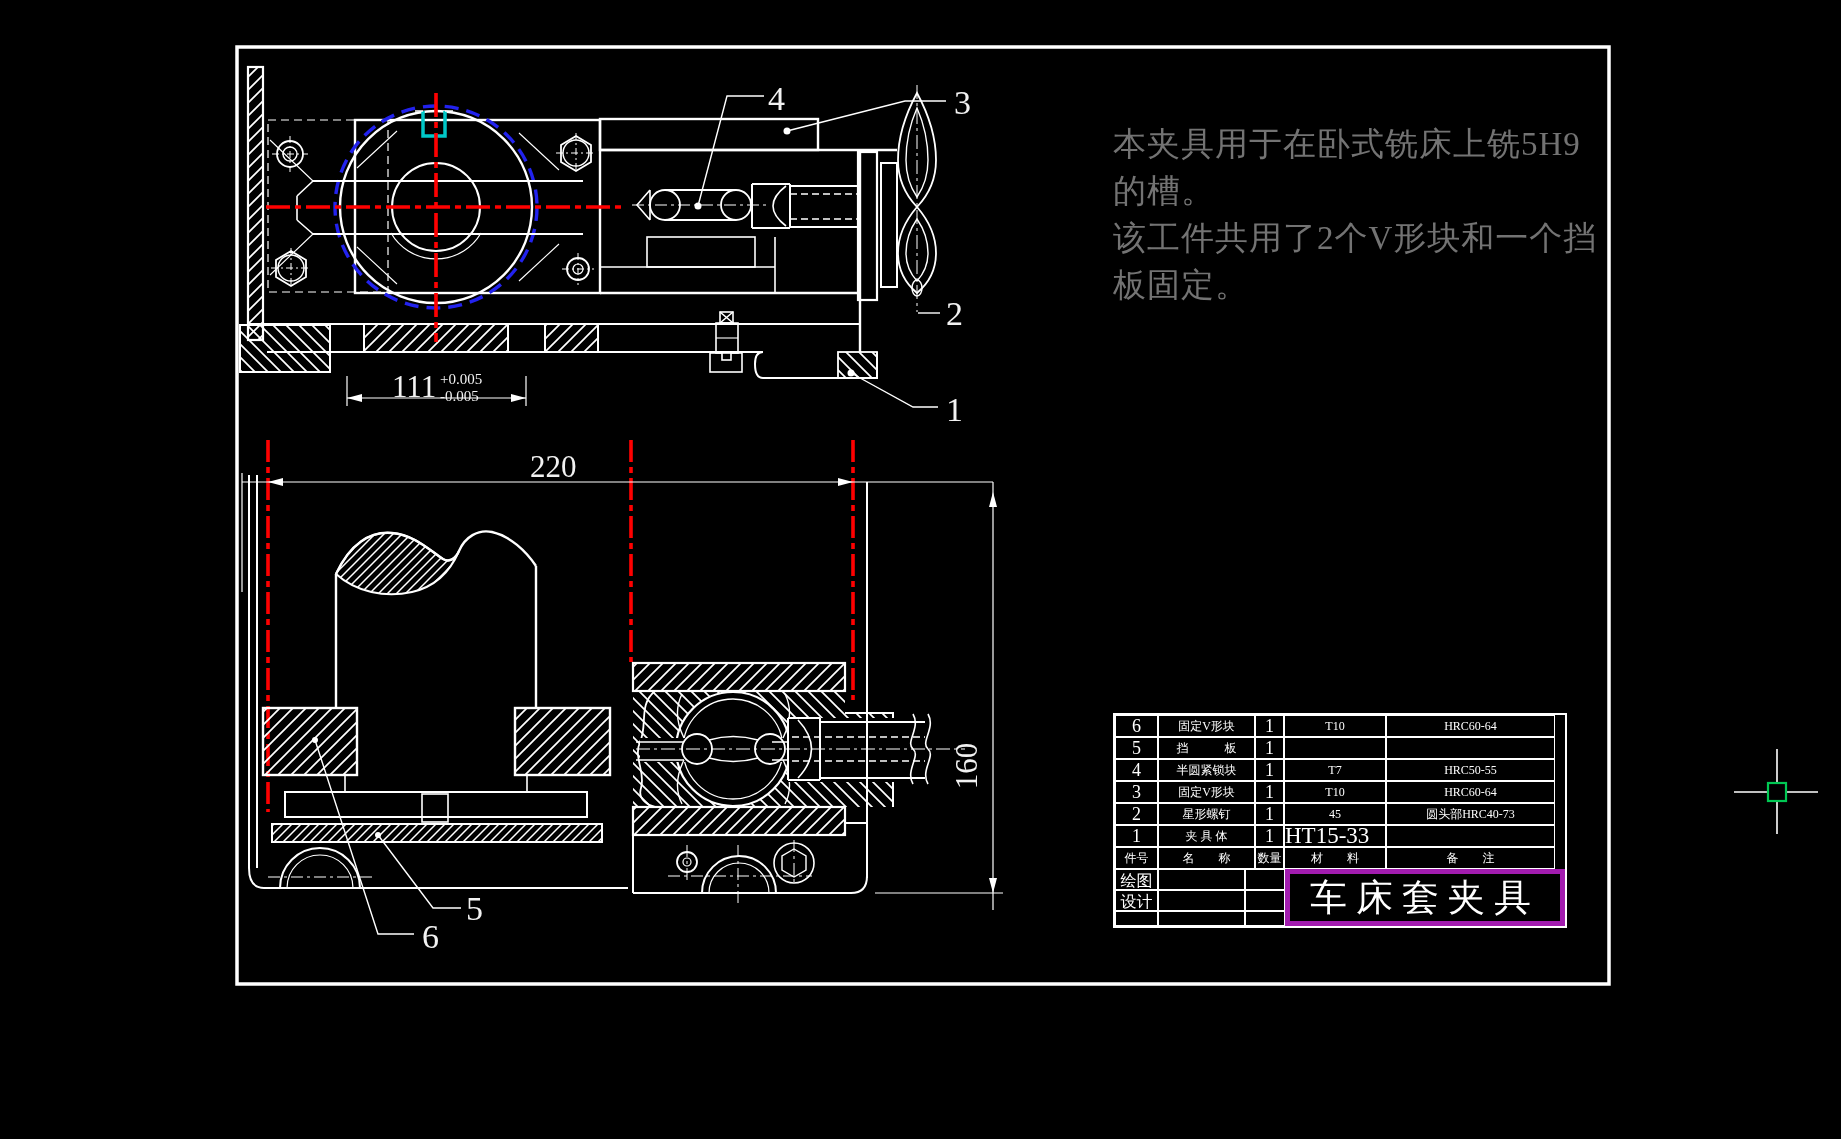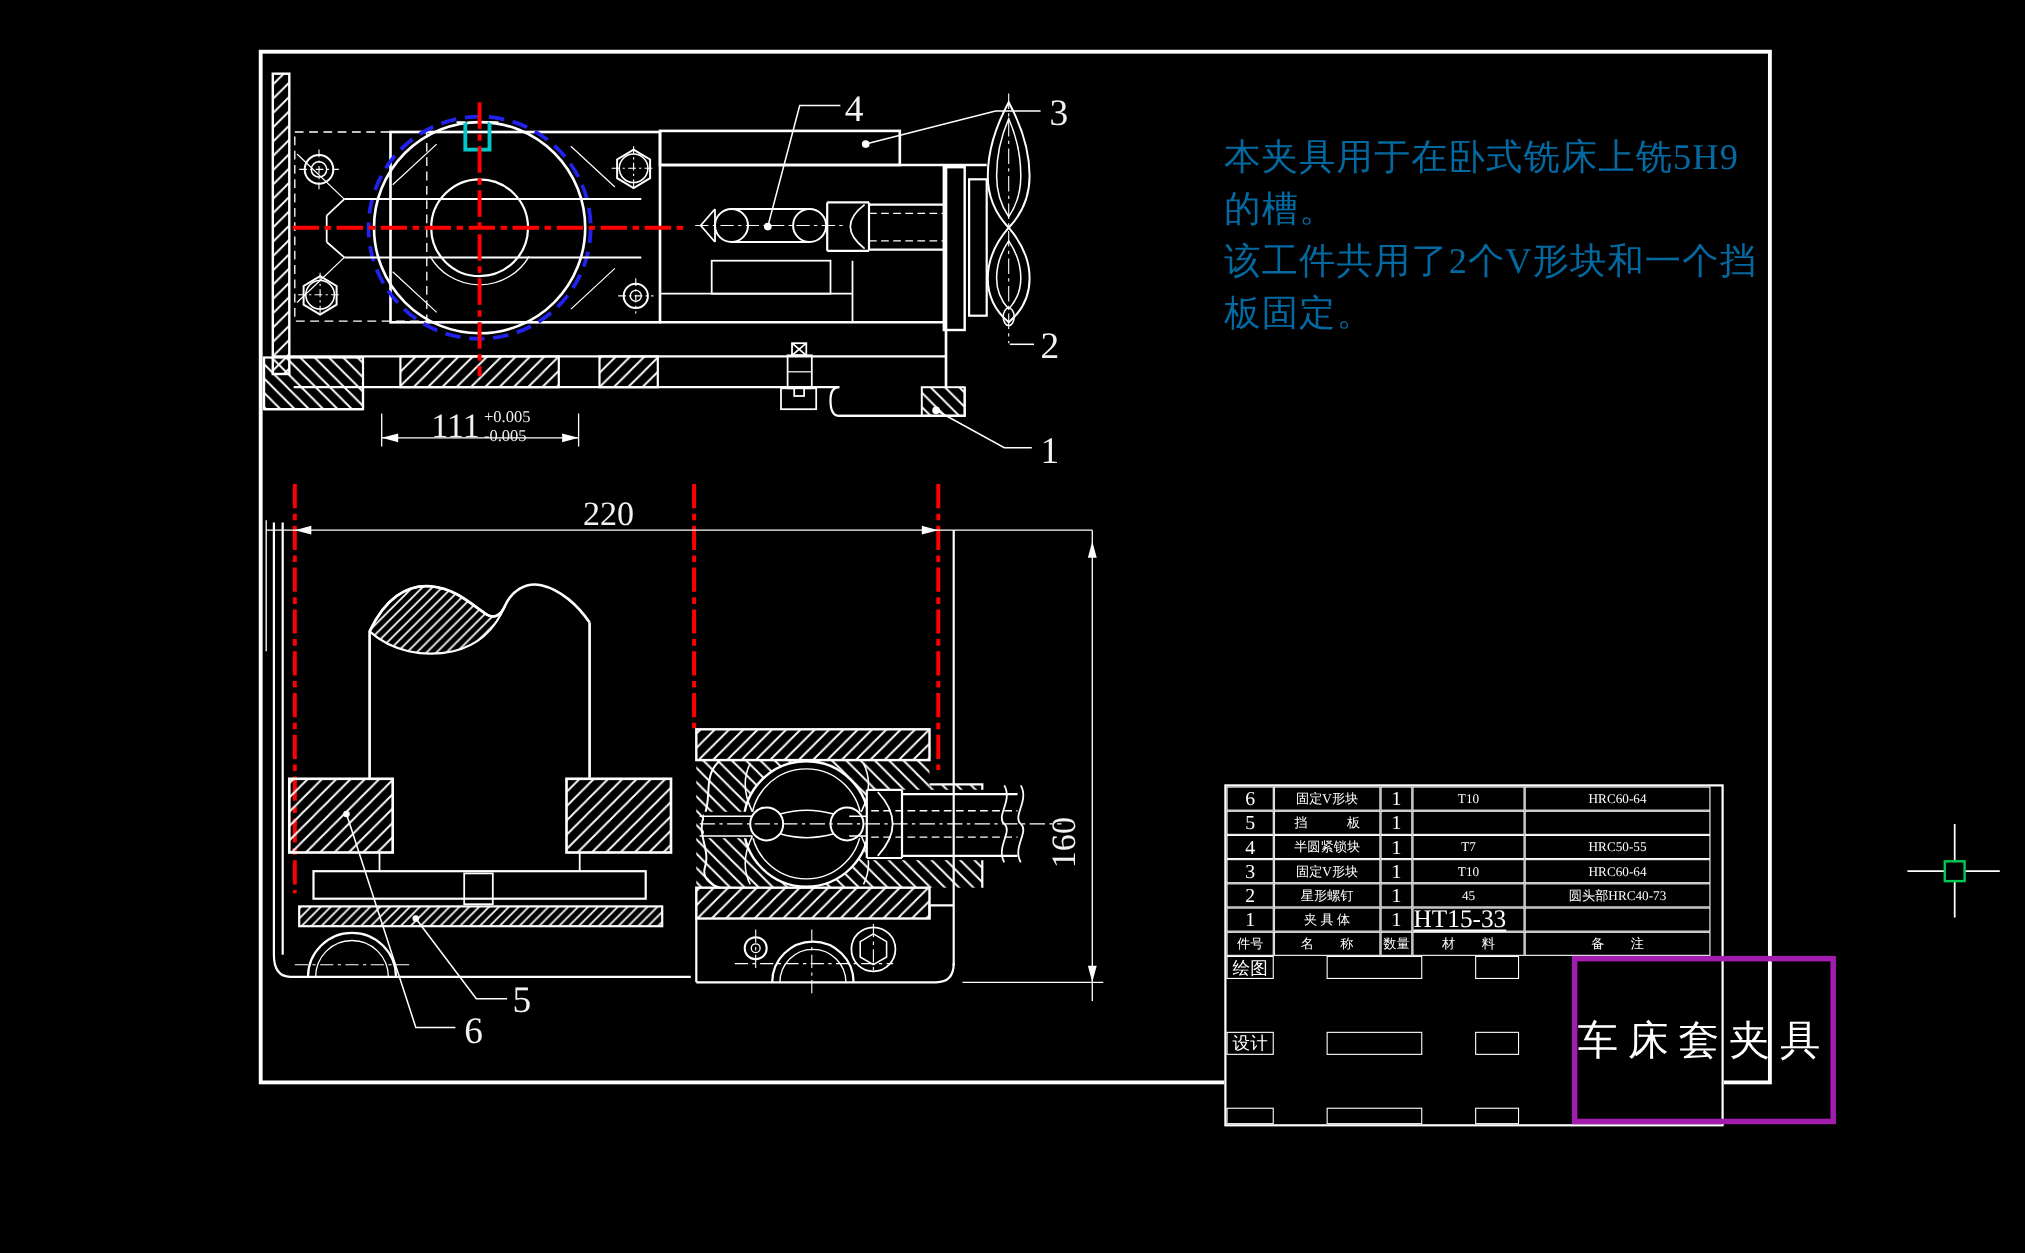--- a/index.html
+++ b/index.html
@@ -1,31 +1,31 @@
 <!DOCTYPE html>
 <html><head>
 <meta charset="utf-8">
 <style>
   html,body{margin:0;padding:0;background:#000;}
   #stage{position:relative;width:1841px;height:1139px;background:#000;overflow:hidden;
          font-family:"Liberation Serif","DejaVu Serif",serif;}
   .abs{position:absolute;}
   svg text{font-family:"Liberation Serif","DejaVu Serif",serif;fill:#f2f2f2;}
   
-  #notes{left:1113px;top:121px;width:480px;color:#0369a1;font-size:33px;line-height:47px;
+  #notes{left:1113px;top:121px;width:480px;color:#737373;font-size:33px;line-height:47px;
          letter-spacing:1px;white-space:nowrap;}
   
   #bom{left:1113px;top:713px;width:450px;border:2px solid #fff;color:#fff;background:#000;}
   .bom-grid{display:grid;grid-template-columns:43px 97px 29px 102px 169px;}
   .bom-grid .cell{border:1px solid #fff;height:20px;line-height:20px;font-size:12px;
                   text-align:center;overflow:visible;white-space:nowrap;}
   .bom-grid .cell.num{font-size:18px;}
-  .bom-grid .cell.bigmat{font-size:23px;text-align:left;line-height:19px;text-decoration:underline;}
+  .bom-grid .cell.bigmat{font-size:23px;text-align:left;line-height:19px;}
   .bom-footer{display:grid;grid-template-columns:43px 87px 40px 1fr;
-              grid-template-rows:21px 21px 15px;gap:48px;}
+              grid-template-rows:21px 21px 15px;}
   .bom-footer .cell{border:1px solid #fff;font-size:16px;line-height:21px;text-align:center;
                     white-space:nowrap;}
   .bom-footer .title-cell{grid-column:4;grid-row:1/span 3;border:5px solid #a21caf;
         display:flex;align-items:center;justify-content:center;font-size:37px;
         letter-spacing:9px;white-space:nowrap;}
 </style>
 </head>
 <body>
 
 <div id="stage">

